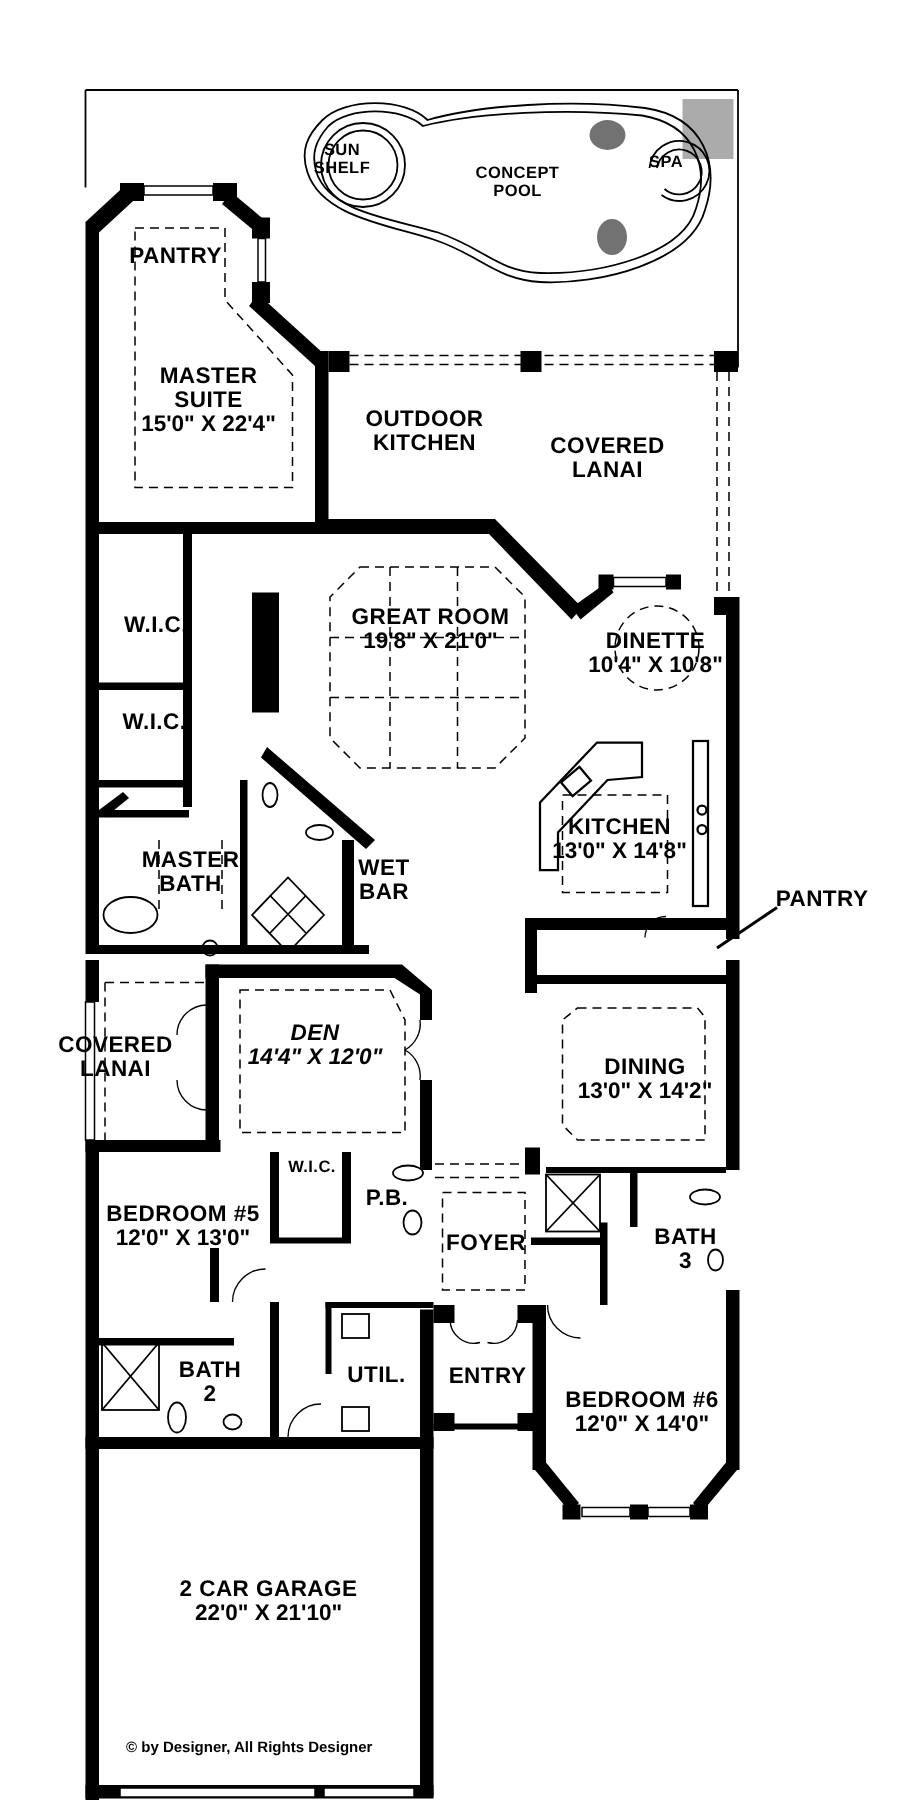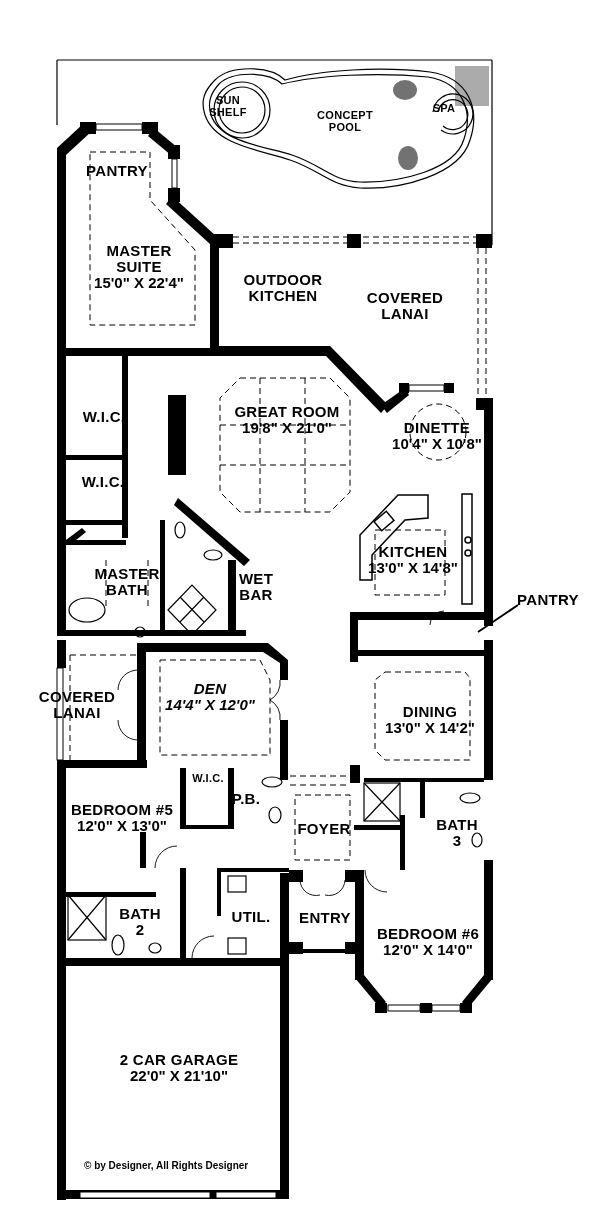--- a/index.html
+++ b/index.html
@@ -264,21 +264,21 @@
       <span class="n">DINING</span>
       <span class="d">13'0" X 14'2"</span>
     </div>
     <div class="lbl sm" style="left: 208px; top: 779px;">
       <span class="n">W.I.C.</span>
     </div>
     <div class="lbl" style="left: 122px; top: 818px;">
       <span class="n">BEDROOM #5</span>
       <span class="d">12'0" X 13'0"</span>
     </div>
-    <div class="lbl" style="left: 246px; top: 799px; text-align: center;">
+    <div class="lbl" style="left: 258px; top: 799px; text-align: center;">
       <span class="n">P.B.</span>
     </div>
     <div class="lbl" style="left: 324px; top: 829px;">
       <span class="n">FOYER</span>
     </div>
     <div class="lbl" style="left: 457px; top: 833px;">
       <span class="n">BATH<br>3</span>
     </div>
     <div class="lbl" style="left: 140px; top: 922px;">
       <span class="n">BATH<br>2</span>

